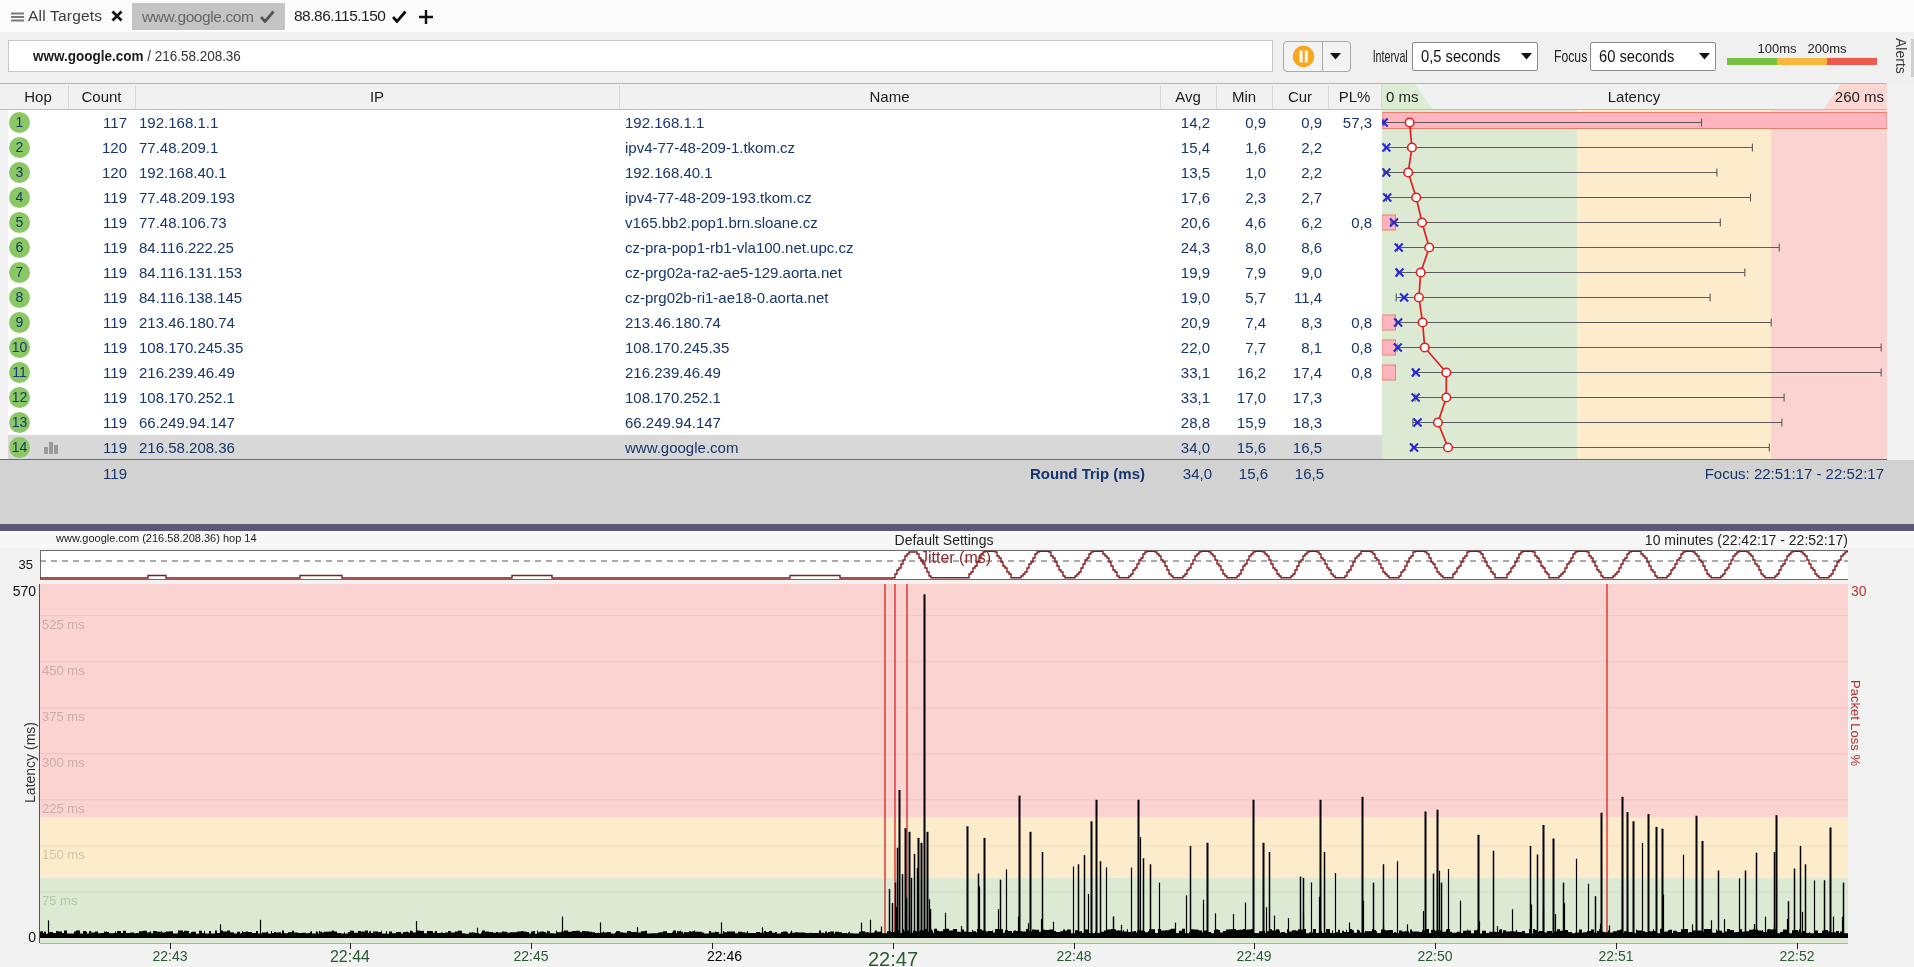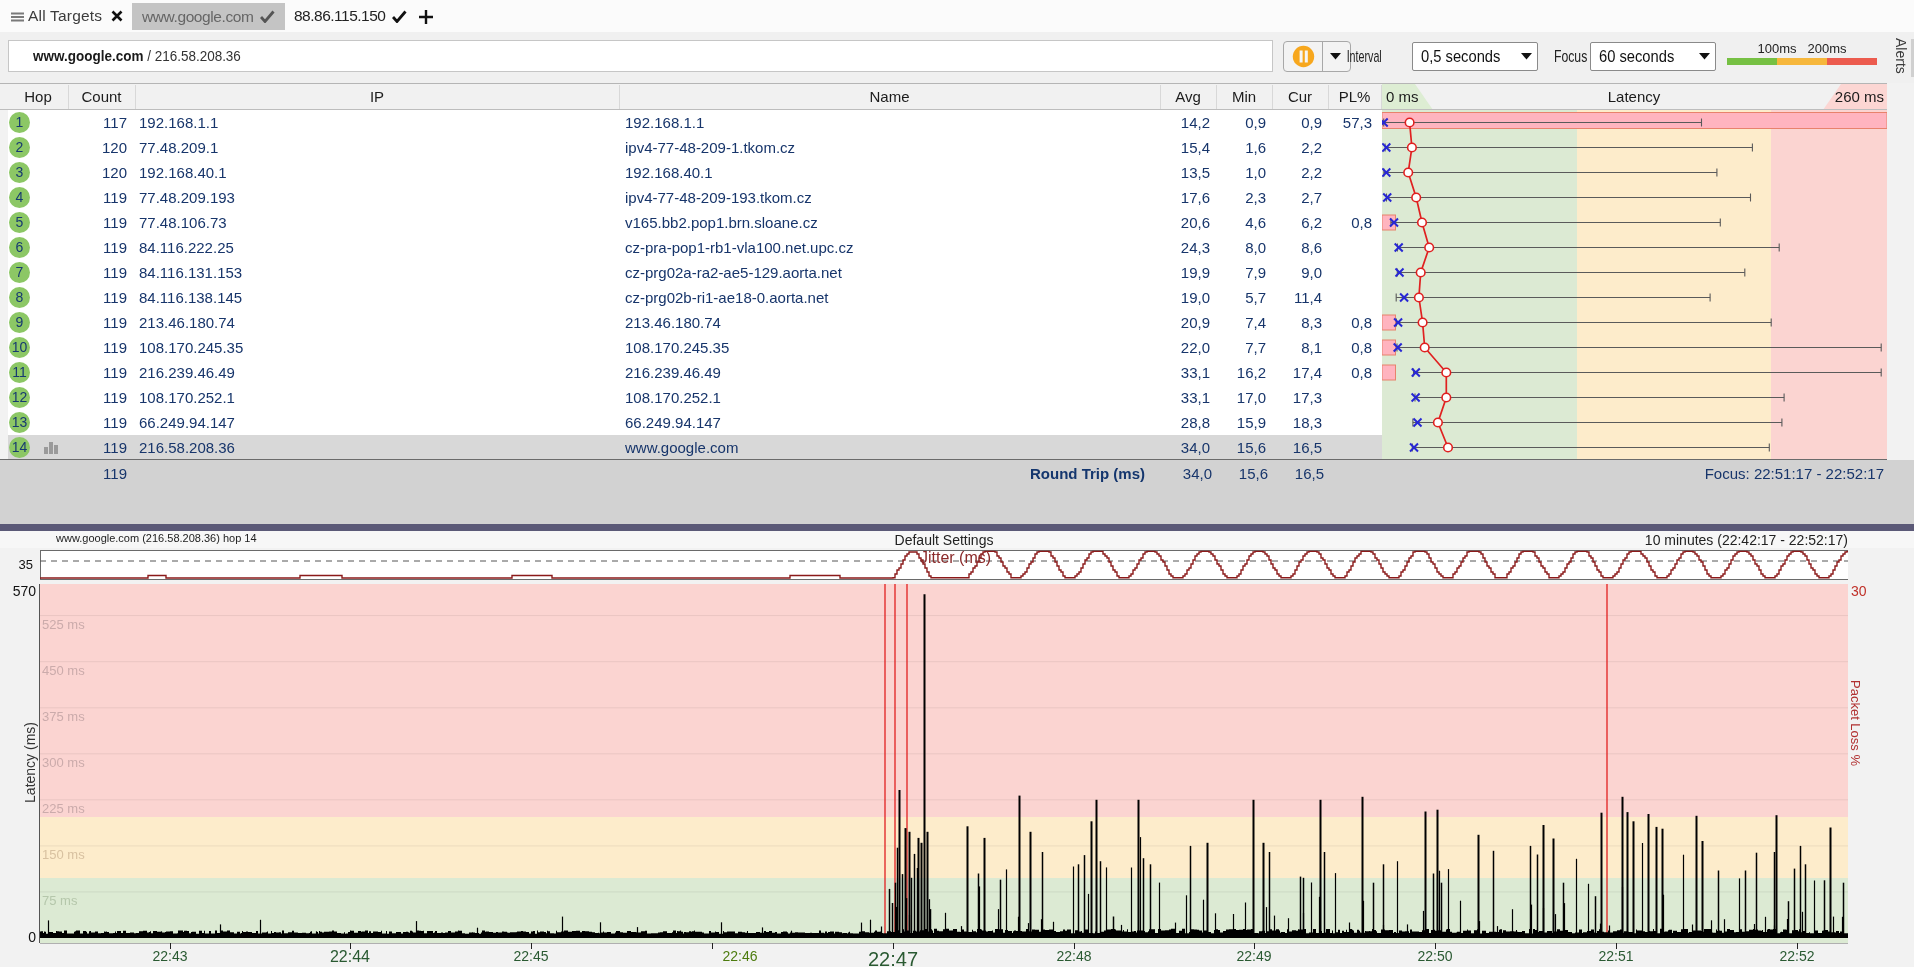--- a/index.html
+++ b/index.html
@@ -35,21 +35,21 @@
 <div class="abs" style="left:1283px;top:41px;width:68px;height:31px;background:#f3f3f3;border:1px solid #a8a8a8;border-radius:4px"></div>
 <div class="abs" style="left:1322px;top:42px;width:1px;height:29px;background:#a8a8a8"></div>
 <svg class="abs" style="left:1292px;top:45px" width="23" height="23">
     <circle cx="11.5" cy="11.5" r="10.7" fill="#f7a71d"></circle>
     <rect x="7.6" y="5.5" width="3" height="12" fill="#f5f5f5"></rect>
     <rect x="12.8" y="5.5" width="3" height="12" fill="#f5f5f5"></rect>
   </svg>
 <svg class="abs" style="left:1330px;top:53px" width="12" height="7">
     <path d="M0 0 H11 L5.5 6.5 Z" fill="#111"></path>
   </svg>
-<div class="abs" style="left:1300px;top:41px;width:108px;height:31px;line-height:31px;font-size:17px;color:#222;text-align:center"><span style="display:inline-block;transform:scaleX(0.63);transform-origin:right center">Interval</span></div>
+<div class="abs" style="left:1300px;top:41px;width:108px;height:31px;line-height:31px;font-size:17px;color:#222;text-align:right"><span style="display:inline-block;transform:scaleX(0.63);transform-origin:right center">Interval</span></div>
 <div class="abs" style="left:1412px;top:42px;width:126px;height:29px;background:#fff;border:1px solid #8a8a8a;border-radius:2px"></div>
 <div class="abs" style="left:1421px;top:42px;height:29px;line-height:29px;font-size:16px;color:#111"><span style="display:inline-block;transform:scaleX(0.92);transform-origin:left center">0,5 seconds</span></div>
 <svg class="abs" style="left:1521px;top:53px" width="12" height="7">
     <path d="M0 0 H11 L5.5 6.5 Z" fill="#111"></path>
   </svg>
 <div class="abs" style="left:1480px;top:41px;width:107px;height:31px;line-height:31px;font-size:17px;color:#222;text-align:right"><span style="display:inline-block;transform:scaleX(0.72);transform-origin:right center">Focus</span></div>
 <div class="abs" style="left:1590px;top:42px;width:126px;height:29px;background:#fff;border:1px solid #8a8a8a;border-radius:2px"></div>
 <div class="abs" style="left:1599px;top:42px;height:29px;line-height:29px;font-size:16px;color:#111"><span style="display:inline-block;transform:scaleX(0.92);transform-origin:left center">60 seconds</span></div>
 <svg class="abs" style="left:1699px;top:53px" width="12" height="7">
     <path d="M0 0 H11 L5.5 6.5 Z" fill="#111"></path>
@@ -512,18 +512,18 @@
 <div class="abs" style="left:1797px;top:943px;width:1px;height:6px;background:#222"></div>
 <div class="abs" style="left:0;top:583px;width:36px;font-size:14px;color:#111;text-align:right">570</div>
 <div class="abs" style="left:0;top:929px;width:36px;font-size:14px;color:#111;text-align:right">0</div>
 <div class="abs" style="left:39px;top:584px;width:1px;height:359px;background:#555"></div>
 <div class="abs" style="left:22px;top:722px;font-size:14px;color:#333;writing-mode:sideways-lr">Latency (ms)</div>
 <div class="abs" style="left:1851px;top:583px;font-size:14px;color:#c03028">30</div>
 <div class="abs" style="left:1848px;top:680px;font-size:13px;color:#b03030;writing-mode:vertical-rl">Packet Loss %</div>
 <div class="abs" style="left:170px;top:948px;width:60px;margin-left:-30px;font-size:14px;color:#2a5a32;text-align:center">22:43</div>
 <div class="abs" style="left:350px;top:948px;width:60px;margin-left:-30px;font-size:16px;color:#2a5a32;text-align:center">22:44</div>
 <div class="abs" style="left:531px;top:948px;width:60px;margin-left:-30px;font-size:14px;color:#2a5a32;text-align:center">22:45</div>
-<div class="abs" style="left:740px;top:948px;width:60px;margin-left:-30px;font-size:14px;color:#4d7c0f;text-align:center">22:46</div>
+<div class="abs" style="left:712px;top:948px;width:60px;margin-left:-30px;font-size:14px;color:#000000;text-align:right">22:46</div>
 <div class="abs" style="left:893px;top:948px;width:60px;margin-left:-30px;font-size:20px;color:#2a5a32;text-align:center">22:47</div>
 <div class="abs" style="left:1074px;top:948px;width:60px;margin-left:-30px;font-size:14px;color:#2a5a32;text-align:center">22:48</div>
 <div class="abs" style="left:1254px;top:948px;width:60px;margin-left:-30px;font-size:14px;color:#2a5a32;text-align:center">22:49</div>
 <div class="abs" style="left:1435px;top:948px;width:60px;margin-left:-30px;font-size:14px;color:#2a5a32;text-align:center">22:50</div>
 <div class="abs" style="left:1616px;top:948px;width:60px;margin-left:-30px;font-size:14px;color:#2a5a32;text-align:center">22:51</div>
 <div class="abs" style="left:1797px;top:948px;width:60px;margin-left:-30px;font-size:14px;color:#2a5a32;text-align:center">22:52</div>
 </body></html>

